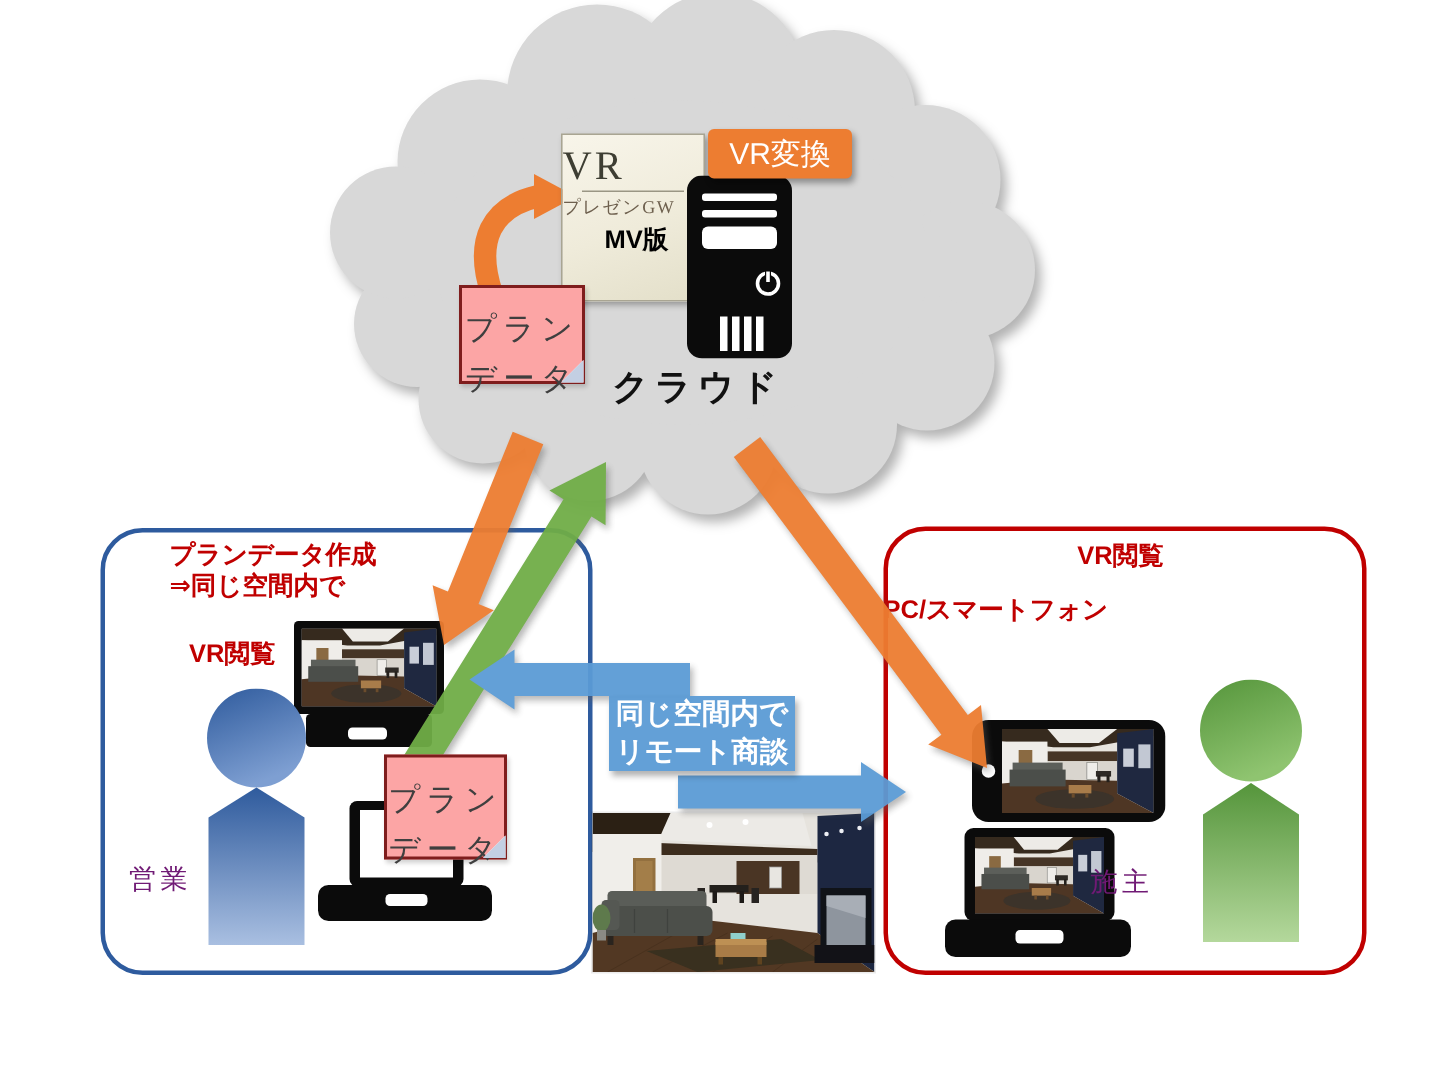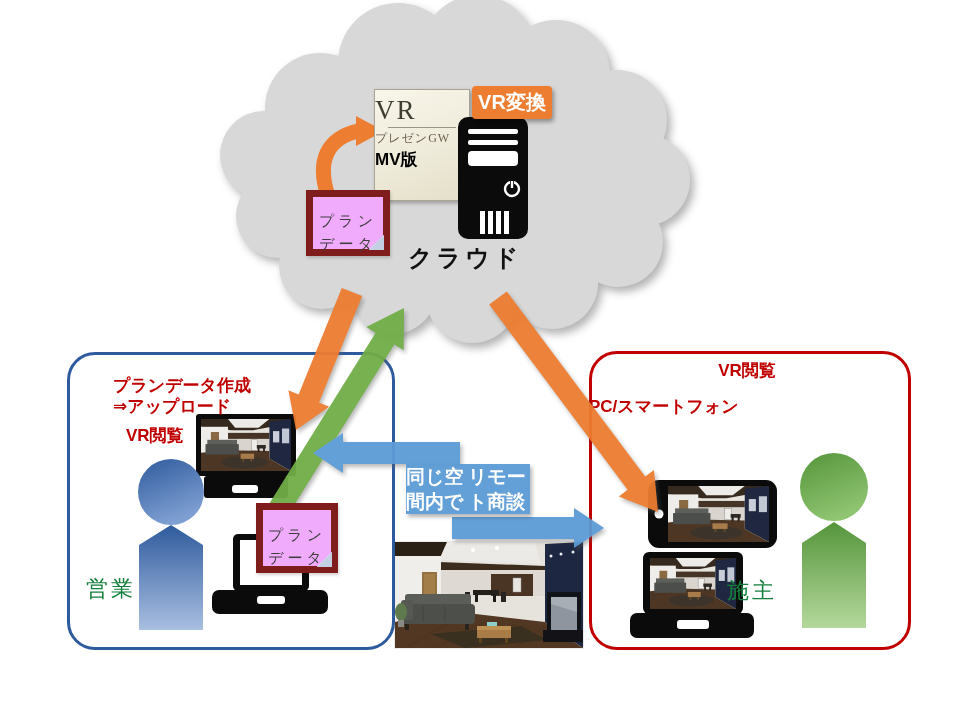--- a/index.html
+++ b/index.html
@@ -16,48 +16,48 @@
   
   .vr-box{left:374px;top:89px;width:96px;height:112px;z-index:2;
           background:linear-gradient(160deg,#F8F5EA 0%,#EFEBDA 55%,#E3DFC9 100%);
           border:1px solid #A9A592;box-shadow:2px 2px 4px rgba(0,0,0,.3);
           text-align:left;box-sizing:border-box;}
   .vr-box .product{display:block;margin-top:5px;font-family:"Liberation Serif","DejaVu Serif",serif;
           font-size:27px;color:#3E3E33;letter-spacing:2px;}
   .vr-box .rule{width:72%;margin:1px auto 2px auto;border-top:1px solid #9A9684;}
   .vr-box .subtitle{display:block;font-family:Liberation Serif, serif;
           font-size:12px;color:#6E604E;letter-spacing:1px;}
-  .vr-box .edition{display:block;font-size:17px;font-weight:bold;color:#000;margin-top:1px;}
-
-  .vr-badge{left:472px;top:86px;width:80px;height:33px;z-index:3;background:#ED7D31;border-radius:4px;
-          box-shadow:2px 3px 4px rgba(0,0,0,.35);color:#fff;font-size:20px;font-weight:bold;
+  .vr-box .edition{display:block;font-size:17px;font-weight:bold;color:#000;margin-top:1px;padding-left:28px;}
+
+  .vr-badge{left:472px;top:86px;width:96px;height:33px;z-index:3;background:#ED7D31;border-radius:4px;
+          box-shadow:2px 3px 4px rgba(0,0,0,.35);color:#fff;font-size:20px;font-weight:normal;
           display:flex;align-items:center;justify-content:center;}
 
   .server-icon{left:458px;top:117px;z-index:2;}
 
   
-  .note{background:#f0abfc;border:7px solid #7f1d1d;box-shadow:1px 2px 3px rgba(0,0,0,.18);
-        text-align:center;font-size:15px;letter-spacing:4px;color:#3F3F3F;line-height:1.55;}
+  .note{background:#fca5a5;border:2px solid #7f1d1d;box-shadow:1px 2px 3px rgba(0,0,0,.18);
+        text-align:center;font-size:21px;letter-spacing:4px;color:#3F3F3F;line-height:1.55;}
   .note .fold{position:absolute;right:-1px;bottom:-1px;width:0;height:0;
         border-style:solid;border-width:0 0 15px 15px;
         border-color:transparent transparent #C3CFE3 transparent;}
   .note .fold-cut{position:absolute;right:-1px;bottom:-1px;width:0;height:0;
         border-style:solid;border-width:15px 15px 0 0;border-color:transparent #ffffff transparent transparent;}
   .note-cloud{left:306px;top:190px;width:84px;height:66px;z-index:2;padding-top:12px;box-sizing:border-box;}
   .note-office{left:256px;top:503px;width:82px;height:70px;z-index:6;padding-top:13px;box-sizing:border-box;}
 
   
   .office-box{left:67px;top:352px;width:322px;height:292px;border:3px solid #2E5B9E;border-radius:28px;z-index:2;}
   .home-box{left:589px;top:351px;width:316px;height:293px;border:3px solid #C00000;border-radius:28px;z-index:2;}
   .red{color:#C00000;font-weight:bold;font-size:17px;line-height:1.25;}
-  .office-header{left:113px;top:359px;z-index:3;text-align:left;margin-top:16px;}
+  .office-header{left:113px;top:359px;z-index:3;text-align:left;}
   .office-vrview{left:126px;top:425px;z-index:3;}
   .home-vrview{left:589px;top:360px;width:316px;text-align:center;z-index:3;}
   .home-device{left:589px;top:396px;width:316px;text-align:left;z-index:3;}
-  .plain-label{font-size:22px;letter-spacing:3px;color:#15803d;z-index:3;}
+  .plain-label{font-size:18px;letter-spacing:3px;color:#701a75;z-index:3;}
   .office-person-label{left:86px;top:574px;}
   .home-person-label{left:727px;top:576px;}
   .caption{font-size:23px;color:#262626;letter-spacing:2px;z-index:3;text-align:center;}
   .office-caption{left:128px;top:650px;width:200px;}
   .home-caption{left:648px;top:650px;width:200px;}
 
   
   .monitor-icon{left:196px;top:414px;z-index:2;}
   .office-laptop{left:212px;top:534px;z-index:3;}
   .person-blue{left:138px;top:459px;z-index:2;}
@@ -65,21 +65,21 @@
   .phone-icon{left:648px;top:480px;z-index:2;}
   .home-laptop{left:630px;top:552px;z-index:2;}
 
   
   .room-photo{left:395px;top:542px;z-index:2;box-shadow:0 0 0 1px rgba(0,0,0,.08);}
   .arrows-svg{left:0;top:0;z-index:5;pointer-events:none;}
   .arrow{opacity:.95;}
   .arrow-shadow{filter:drop-shadow(2px 3px 2px rgba(90,90,90,.45));}
   .remote-label{left:406px;top:464px;width:124px;height:50px;z-index:6;background:rgba(91,155,213,.95);
         box-shadow:2px 3px 4px rgba(0,0,0,.3);color:#fff;font-weight:bold;font-size:19px;line-height:25px;
-        display:flex;flex-direction:row;align-items:center;justify-content:center;}
+        display:flex;flex-direction:column;align-items:center;justify-content:center;}
 </style>
 </head>
 <body>
 
 <div class="stage">
 
   <svg width="0" height="0" style="position:absolute" aria-hidden="true">
     <defs>
       <symbol id="roomThumb" viewBox="0 0 100 60" preserveAspectRatio="none">
         <rect width="100" height="60" fill="#E7E4DE"></rect>
@@ -181,21 +181,21 @@
     <div class="fold-cut"></div>
     <div class="fold"></div>
   </div>
 
   <div class="abs cloud-label">クラウド</div>
 
   <div class="abs office-box"></div>
 
   <div class="abs red office-header">
     <div>プランデータ作成</div>
-    <div>⇒アップロード</div>
+    <div>⇒同じ空間内で</div>
   </div>
 
   <div class="abs red office-vrview">VR閲覧</div>
 
   <svg class="abs monitor-icon" width="100" height="86" viewBox="0 0 100 86">
     <rect x="0" y="0" width="100" height="62" rx="3" fill="#0B0B0B"></rect>
     <use href="#roomThumb" x="5" y="5" width="90" height="52"></use>
     <rect x="8" y="62" width="84" height="22" rx="3" fill="#0B0B0B"></rect>
     <rect x="36" y="71" width="26" height="8" rx="3" fill="#fff"></rect>
   </svg>

